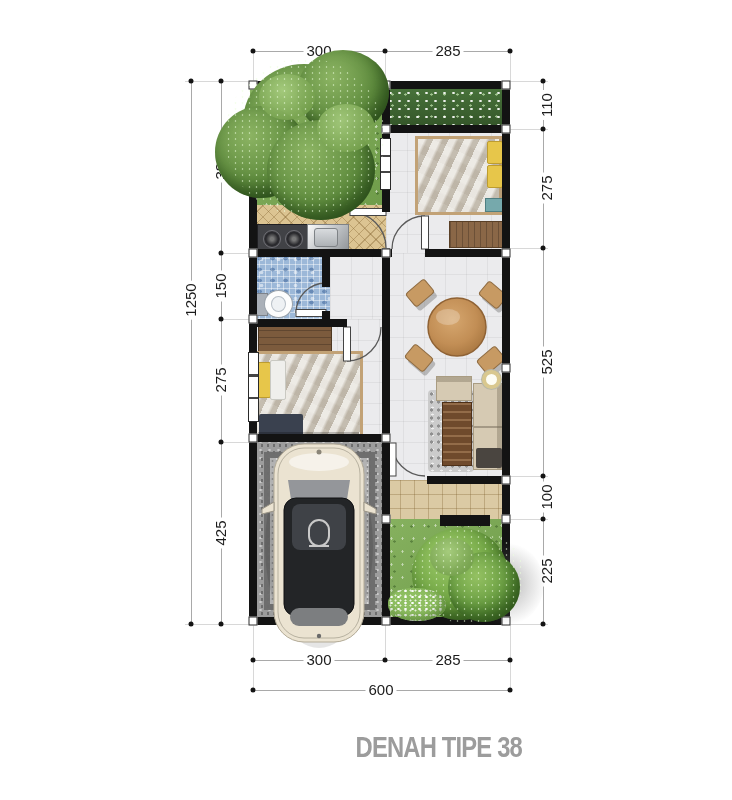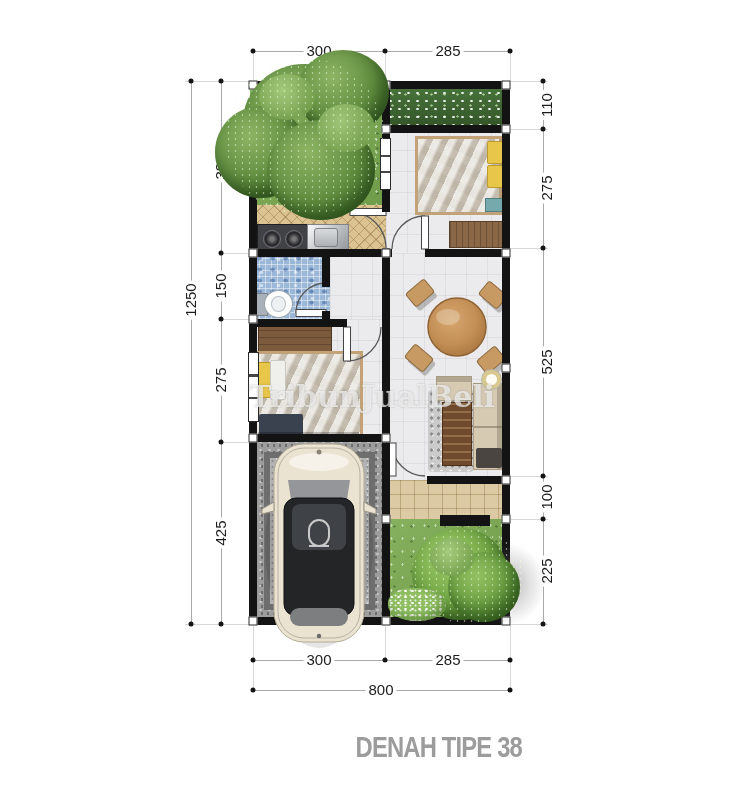--- a/index.html
+++ b/index.html
@@ -308,17 +308,16 @@
   <div class="eline" style="left:253px;top:625px;width:1px;height:65px;"></div>
   <div class="eline" style="left:385px;top:625px;width:1px;height:35px;"></div>
   <div class="eline" style="left:510px;top:625px;width:1px;height:65px;"></div>
   <i class="dot" style="left:253px;top:660px;"></i>
   <i class="dot" style="left:385px;top:660px;"></i>
   <i class="dot" style="left:510px;top:660px;"></i>
   <i class="dot" style="left:253px;top:690px;"></i>
   <i class="dot" style="left:510px;top:690px;"></i>
   <span class="dim-label" style="left:319px;top:660px;">300</span>
   <span class="dim-label" style="left:448px;top:660px;">285</span>
-  <span class="dim-label" style="left:381px;top:690px;">800</span>
-
-  <span id="watermark" style="left:372px;top:396px;">TribunJualBeli</span>
+  <span class="dim-label" style="left:381px;top:690px;">600</span>
+
   <span id="title" style="right:210px;top:731px;">DENAH TIPE 38</span>
 </div>
 
 </body></html>

